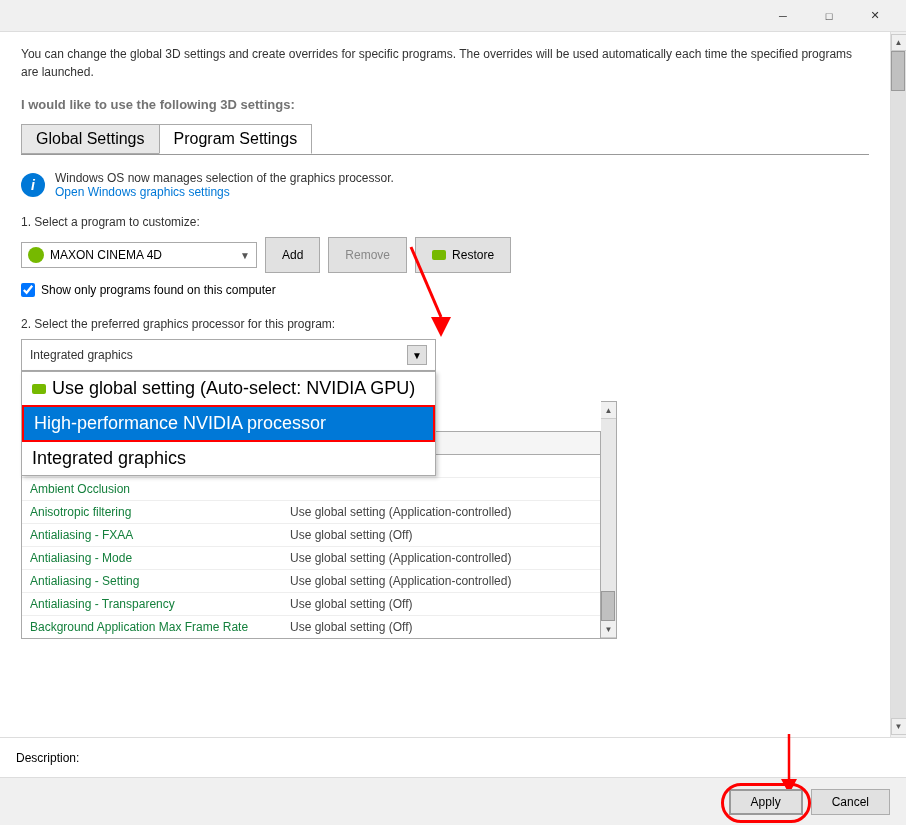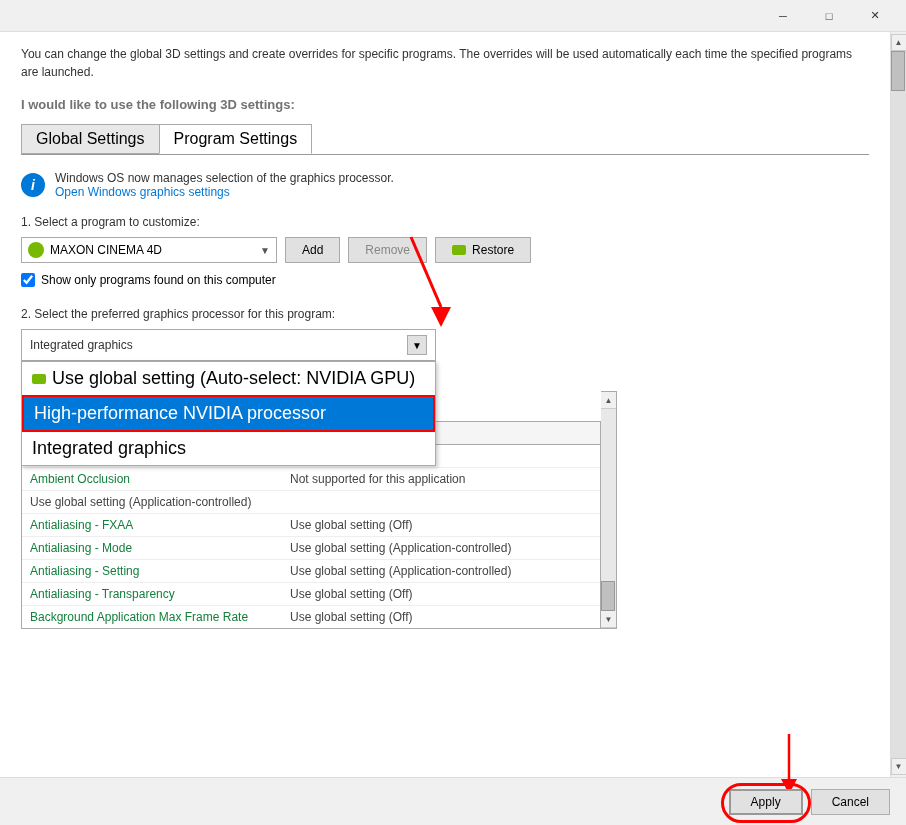--- a/index.html
+++ b/index.html
@@ -220,21 +220,21 @@
       align-items: center;
       gap: 8px;
       margin-bottom: 10px;
     }
     .program-select {
       display: flex;
       align-items: center;
       border: 1px solid #aaa;
       background: white;
       padding: 4px 6px;
-      width: 256px;
+      width: 236px;
       cursor: pointer;
       position: relative;
     }
     .program-select .program-icon {
       width: 16px;
       height: 16px;
       background: #76b900;
       border-radius: 50%;
       margin-right: 6px;
       flex-shrink: 0;
@@ -242,21 +242,21 @@
     .program-select .select-text {
       flex: 1;
       font-size: 12px;
     }
     .program-select .dropdown-arrow {
       font-size: 10px;
       color: #555;
     }
 
     .btn-add, .btn-remove, .btn-restore {
-      height: 26px;
+      height: 36px;
       padding: 0 16px;
       border: 1px solid #aaa;
       background: #e1e1e1;
       cursor: pointer;
       font-size: 12px;
     }
     .btn-remove {
       color: #888;
     }
     .btn-restore {
@@ -506,23 +506,23 @@
               <div class="table-header">
                 <div class="col-feature">Feature</div>
                 <div class="col-setting">Setting</div>
               </div>
               <div class="table-row">
                 <div class="col-feature">Image Sharpening</div>
                 <div class="col-setting">Use global setting (Off)</div>
               </div>
               <div class="table-row">
                 <div class="col-feature">Ambient Occlusion</div>
-                <div class="col-setting">Not supported for this application</div>
-              </div>
-              <div class="table-row">
+              </div>
+              <div class="table-row">
+                <div class="col-feature">Anisotropic filtering</div>
                 <div class="col-setting">Use global setting (Application-controlled)</div>
               </div>
               <div class="table-row">
                 <div class="col-feature">Antialiasing - FXAA</div>
                 <div class="col-setting">Use global setting (Off)</div>
               </div>
               <div class="table-row">
                 <div class="col-feature">Antialiasing - Mode</div>
                 <div class="col-setting">Use global setting (Application-controlled)</div>
               </div>
@@ -554,20 +554,23 @@
 
     <div class="right-scrollbar">
       <div class="scroll-arrow">▲</div>
       <div class="scroll-track">
         <div class="scroll-thumb"></div>
       </div>
       <div class="scroll-arrow">▼</div>
     </div>
   </div>
 
+  <div class="description-bar">
+    <span>Description:</span>
+  </div>
 
   <div class="footer-buttons">
 
     <div style="position:relative; display:flex; align-items:center; gap:8px;">
       <svg style="position:absolute; top:-60px; left:20px; pointer-events:none;" width="80" height="70">
         <line x1="40" y1="5" x2="40" y2="50" stroke="red" stroke-width="2.5"></line>
         <polygon points="32,50 48,50 40,65" fill="red"></polygon>
       </svg>
 
       <div style="position:relative;">

